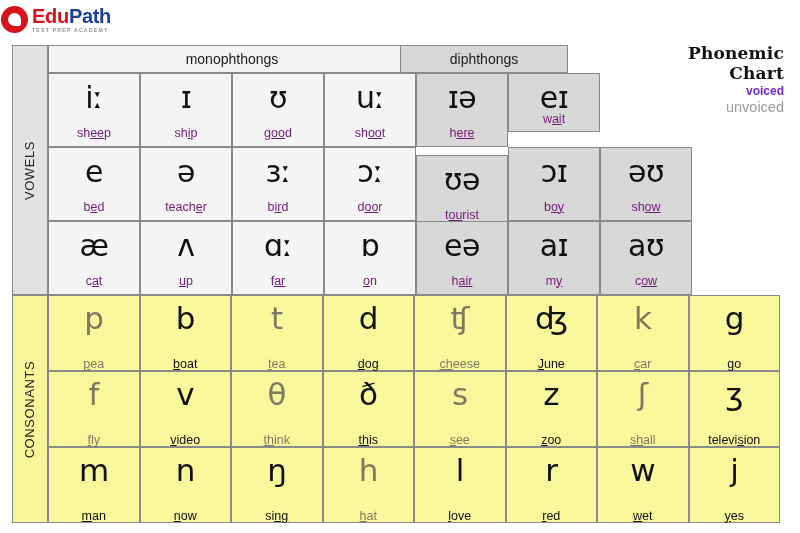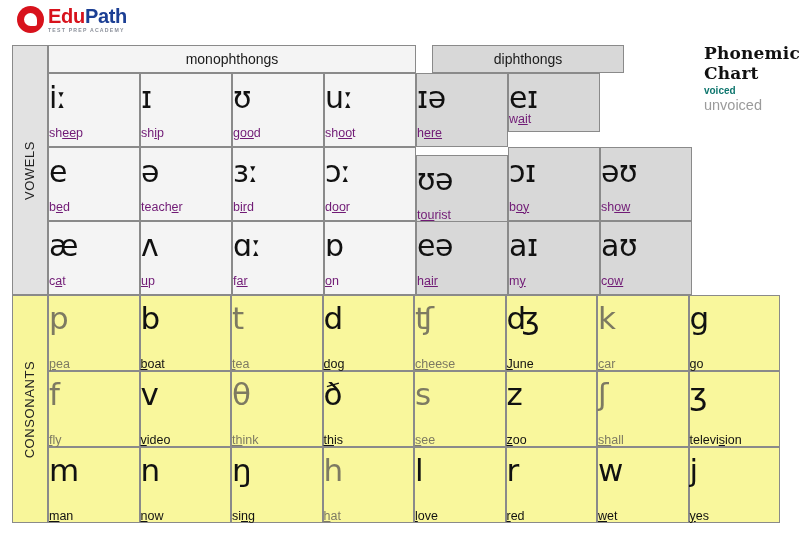--- a/index.html
+++ b/index.html
@@ -6,70 +6,70 @@
   html, body {
     width: 800px; height: 533px;
     background: #ffffff;
     font-family: "Liberation Sans", sans-serif;
     overflow: hidden;
   }
 
   #root { position: relative; width: 800px; height: 533px; }
 
   
-  .logo { position: absolute; left: 17px; top: 6px; display: flex; }
+  .logo { position: absolute; left: 1px; top: 6px; display: flex; }
   .logo-mark {
     position: relative; width: 27px; height: 27px; border-radius: 50%;
     background: #d8121c; flex: 0 0 auto;
   }
   .logo-mark::after {
     content: ""; position: absolute; left: 7px; top: 7px;
     width: 13px; height: 13px; border-radius: 50% 50% 2px 50%;
     background: #ffffff;
   }
   .logo-text { margin-left: 4px; line-height: 1; }
   .logo-word { font-size: 20px; font-weight: bold; letter-spacing: -0.3px; }
   .logo-edu { color: #d8121c; }
   .logo-path { color: #1c3f94; }
   .logo-sub {
     font-size: 5.2px; letter-spacing: 1.2px; color: #8a8f99;
     margin-top: 2px; font-weight: bold;
   }
 
   
   .title-block {
-    position: absolute; right: 0; top: 44px;
-    line-height: 1.16;
+    position: absolute; right: 16px; top: 44px;
+    text-align: right; line-height: 1.16;
   }
   .title-main {
     font-family: "DejaVu Serif", serif;
     font-size: 17px; font-weight: bold; color: #111111; letter-spacing: .2px;
   }
-  .legend-voiced { font-size: 10px; color: #0f766e; font-weight: bold; margin-top: 2px; }
+  .legend-voiced { font-size: 12px; color: #6d28d9; font-weight: bold; margin-top: 2px; }
   .legend-unvoiced { font-size: 14.5px; color: #9b9b9b; }
 
   
   .rail {
     position: absolute; left: 12px; width: 36px;
     border: 1px solid #8a8a8a;
     display: flex; align-items: center; justify-content: center;
   }
   .rail-vowels { top: 45px; height: 250px; background: #e2e2e2; }
   .rail-cons   { top: 295px; height: 228px; background: #f8f69a; }
   .rail span {
     transform: rotate(-90deg); white-space: nowrap;
     font-size: 13px; letter-spacing: .6px; color: #222222;
   }
 
   
   .cell {
     position: absolute;
     border: 1px solid #8a8a8a;
     display: flex; flex-direction: column;
-    justify-content: flex-start;
+    align-items: center; justify-content: flex-start;
   }
   .cat-head {
     font-size: 14px; color: #1a1a1a;
     display: flex; align-items: center; justify-content: center;
   }
   .sym {
     font-family: "DejaVu Sans", sans-serif;
     line-height: 1; letter-spacing: -0.5px;
   }
   .word {
@@ -116,21 +116,21 @@
   <div class="rail rail-vowels">
     <span>VOWELS</span>
   </div>
   <div class="rail rail-cons">
     <span>CONSONANTS</span>
   </div>
 
   <div class="cell cat-head v-mono" style="left:48px; top:45px; width:368px; height:28px;">
     <span>monophthongs</span>
   </div>
-  <div class="cell cat-head v-di" style="left:432px; top:45px; width:192px; height:28px;">
+  <div class="cell cat-head v-di" style="left:400px; top:45px; width:168px; height:28px;">
     <span>diphthongs</span>
   </div>
 
   <div id="grid-host">
       <div class="cell v-cell v-mono" style="left: 48px; top: 73px; width: 92px; height: 74px;">
         <div class="sym">iː</div>
         <div class="word">sh<u>ee</u>p</div>
       </div>
       <div class="cell v-cell v-mono" style="left: 140px; top: 73px; width: 92px; height: 74px;">
         <div class="sym">ɪ</div>

